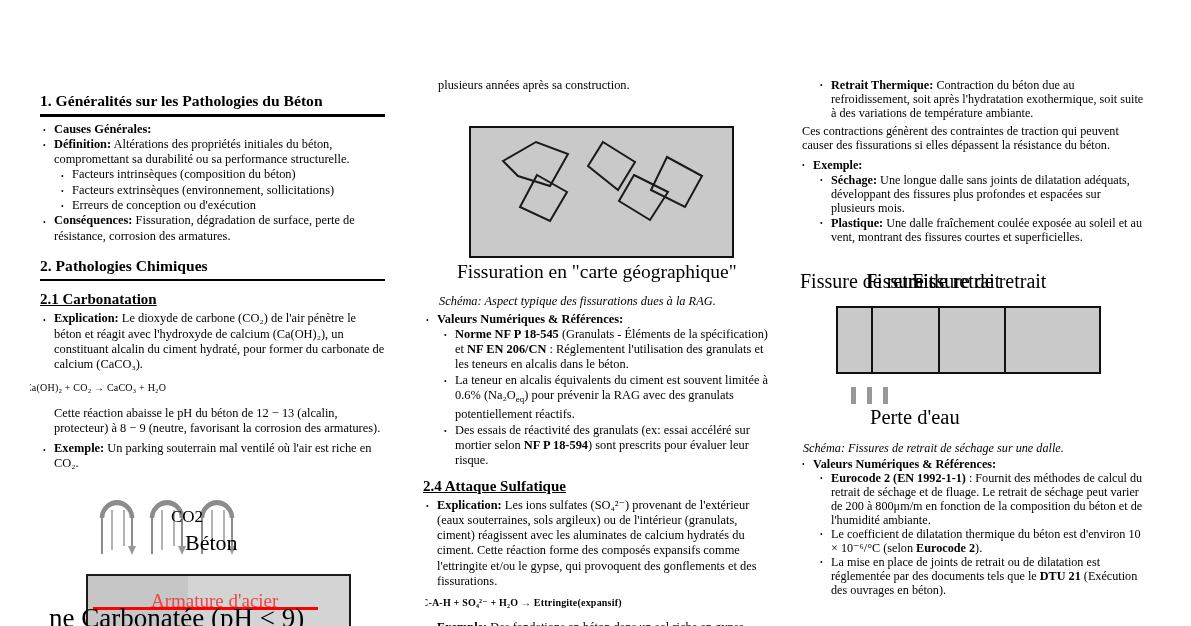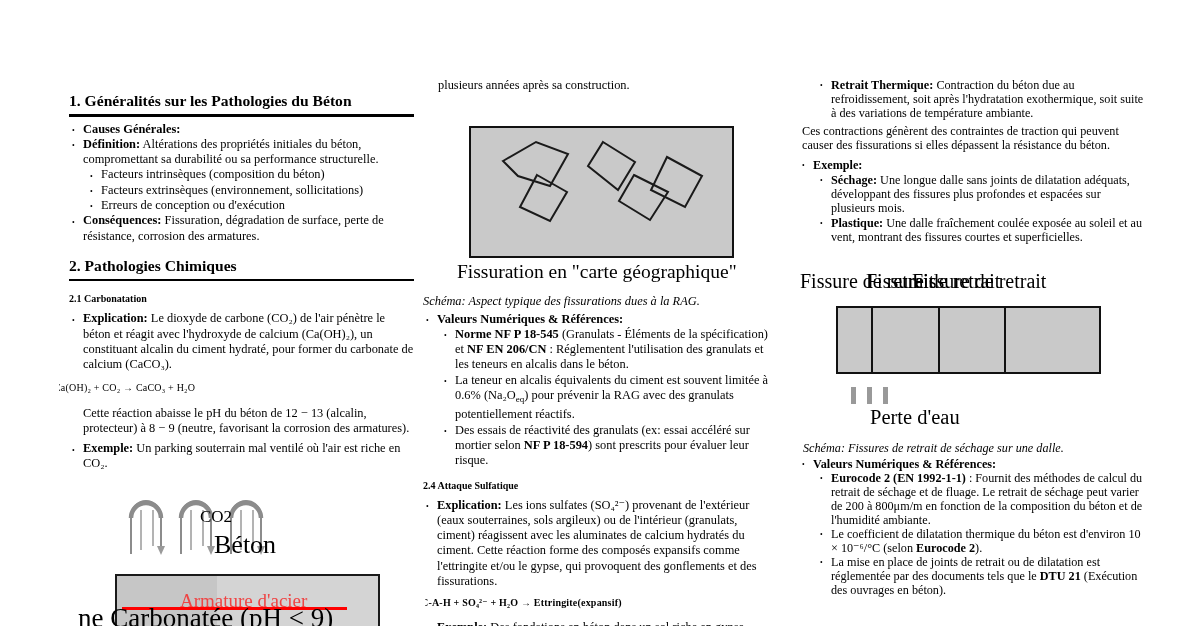--- a/index.html
+++ b/index.html
@@ -2,41 +2,41 @@
 <html><head>
 <meta charset="utf-8">
 <style>
   html,body{margin:0;padding:0;}
   body{
     width:1191px;height:626px;position:relative;overflow:hidden;
     background:#ffffff;color:#000;
     font-family:"Liberation Serif","DejaVu Serif",serif;
   }
   .col{position:absolute;top:0;height:626px;}
-  #col1{left:69px;width:345px;}
+  #col1{left:40px;width:345px;}
   #col2{left:423px;width:348px;}
   #col3{left:799px;width:348px;font-size:12.2px;line-height:14px;}
   .body-txt{font-size:12.4px;line-height:15.3px;}
   .sec-h{font-size:15.6px;font-weight:bold;line-height:18px;}
   .sec-rule{height:2.5px;background:#000;margin-top:4px;}
-  .sub-h{font-size:10px;font-weight:bold;line-height:16px;}
+  .sub-h{font-size:15px;font-weight:bold;line-height:16px;text-decoration:underline;}
   .li{position:relative;padding-left:14px;}
   .li::before{content:"•";position:absolute;left:3px;top:0.18em;font-size:0.62em;}
   .l2{margin-left:18px;}
   .bold{font-weight:bold;}
   .schema{font-style:italic;}
   .caption{font-size:19.5px;line-height:23px;}
   .eq{font-size:10px;line-height:19px;letter-spacing:0.2px;white-space:nowrap;}
   .eq-clip{overflow:hidden;}
   .sub-eq{font-size:9px;vertical-align:-3px;}
 
   
   #diagram1{position:absolute;left:0;top:490px;width:345px;height:136px;}
   #diagram1 .co2-label{position:absolute;left:131px;top:17px;font-size:17px;}
-  #diagram1 .beton-label{position:absolute;left:145px;top:40px;font-size:26px;}
+  #diagram1 .beton-label{position:absolute;left:145px;top:40px;font-size:22px;}
   #diagram1 .concrete-box{position:absolute;left:46px;top:84px;width:261px;height:58px;
     background:#c6c6c6;border:2px solid #1a1a1a;}
   #diagram1 .zone-light{position:absolute;left:100px;top:0;right:0;bottom:0;background:#d4d4d4;}
   #diagram1 .red-line{position:absolute;left:53px;top:117px;width:225px;height:3px;background:#ff0000;}
   #diagram1 .armature-label{position:absolute;left:111px;top:100px;font-size:19px;color:#ef4444;white-space:nowrap;}
   #diagram1 .zone-label{position:absolute;left:9px;top:113px;font-size:27px;white-space:nowrap;}
   #arrow-svg{position:absolute;left:58px;top:6px;}
 
   
   .crack-box{width:261px;height:128px;background:#c9c9c9;border:2px solid #111;margin-left:46px;margin-top:33px;}
@@ -131,21 +131,21 @@
         <polygon points="32,33 65,14 97,26 79,58 47,48"></polygon>
         <polygon points="66,47 96,64 79,93 49,79"></polygon>
         <polygon points="132,14 164,34 147,62 117,38"></polygon>
         <polygon points="163,47 197,64 179,92 148,73"></polygon>
         <polygon points="196,29 231,48 214,79 180,62"></polygon>
       </g>
     </svg>
   </div>
   <div class="caption" style="margin-top:2px;margin-left:34px">Fissuration en "carte géographique"</div>
 
-  <div class="body-txt schema" style="margin-top:11px;">Schéma: Aspect typique des fissurations dues à la RAG.</div>
+  <div class="body-txt schema" style="margin-top:11px;margin-left:16px">Schéma: Aspect typique des fissurations dues à la RAG.</div>
 
   <div class="body-txt" style="margin-top:2px">
     <div class="li"><span class="bold">Valeurs Numériques &amp; Références:</span></div>
     <div class="li l2"><span class="bold">Norme NF P 18-545</span><span> (Granulats - Éléments de la spécification) et </span><span class="bold">NF EN 206/CN</span><span> : Réglementent l'utilisation des granulats et les teneurs en alcalis dans le béton.</span></div>
     <div class="li l2"><span>La teneur en alcalis équivalents du ciment est souvent limitée à 0.6% (Na₂O</span><span class="sub-eq">eq</span><span>) pour prévenir la RAG avec des granulats potentiellement réactifs.</span></div>
     <div class="li l2"><span>Des essais de réactivité des granulats (ex: essai accéléré sur mortier selon </span><span class="bold">NF P 18-594</span><span>) sont prescrits pour évaluer leur risque.</span></div>
   </div>
 
   <div class="sub-h" style="margin-top:9px">2.4 Attaque Sulfatique</div>
 

